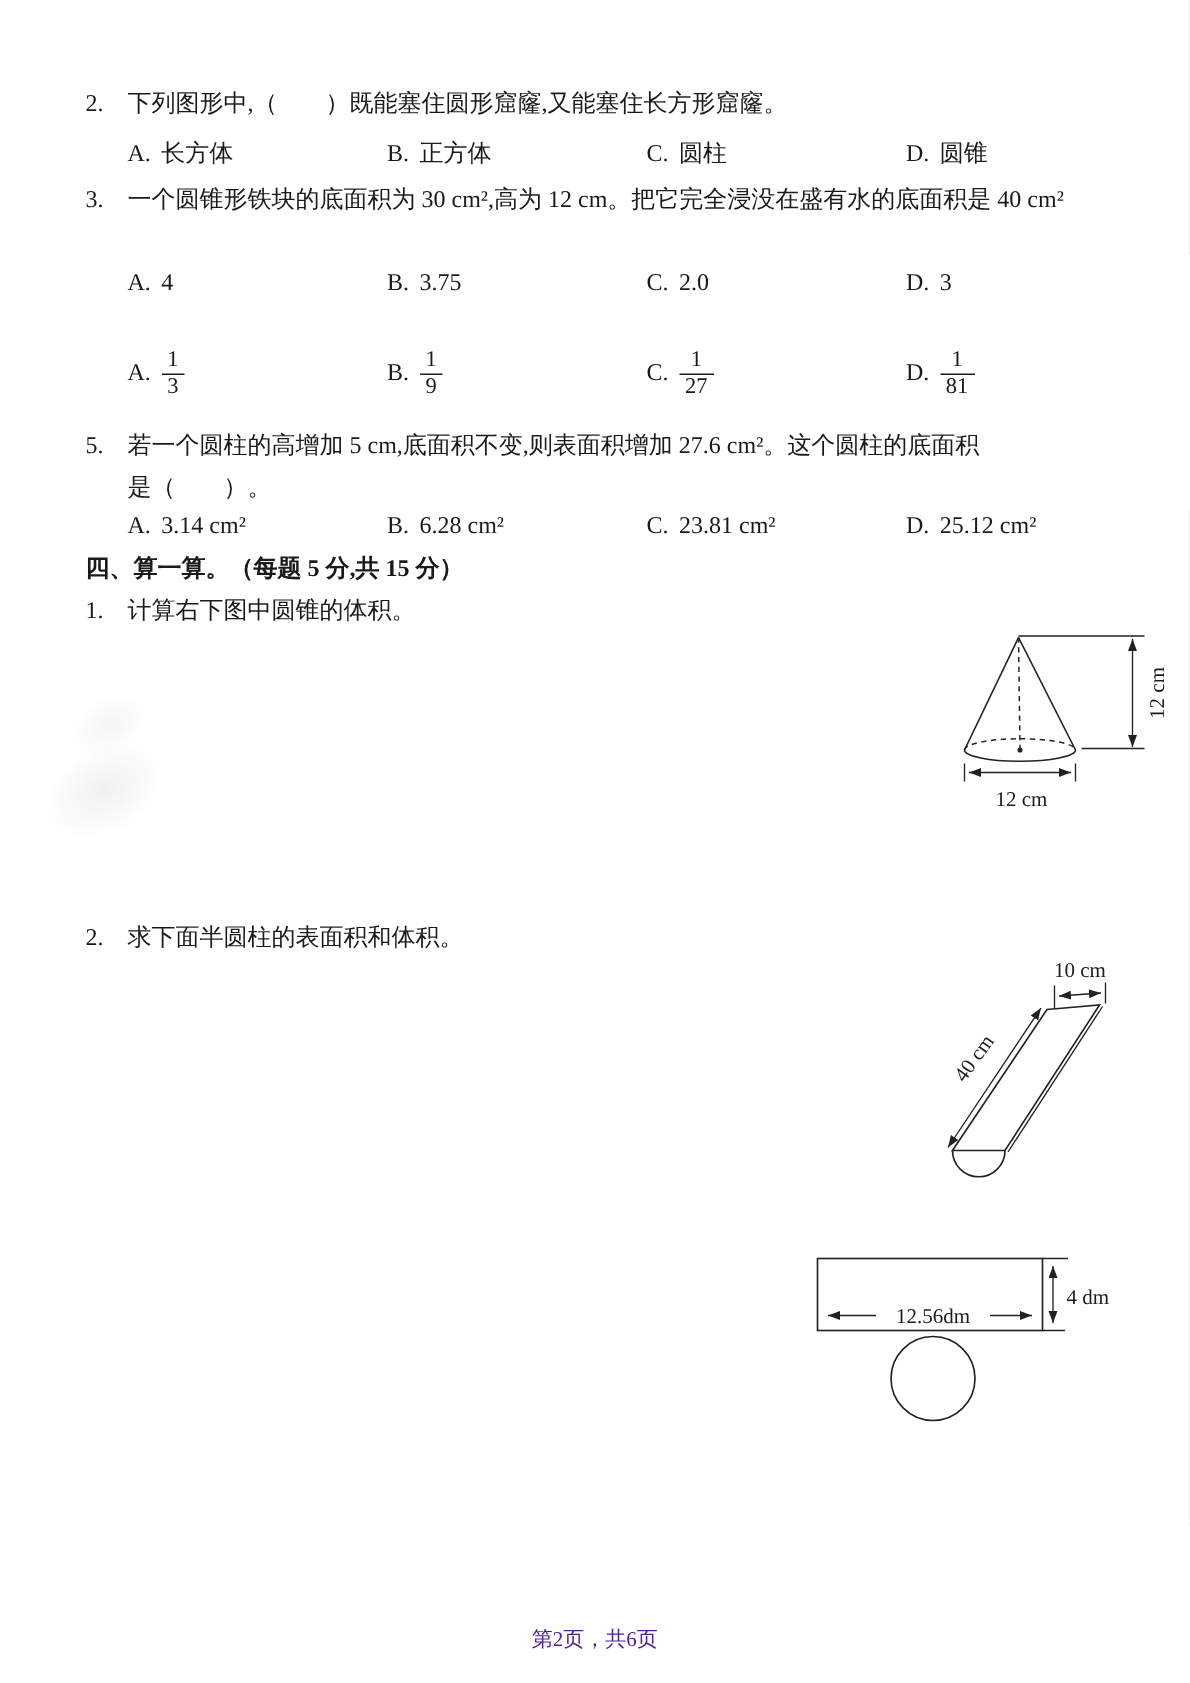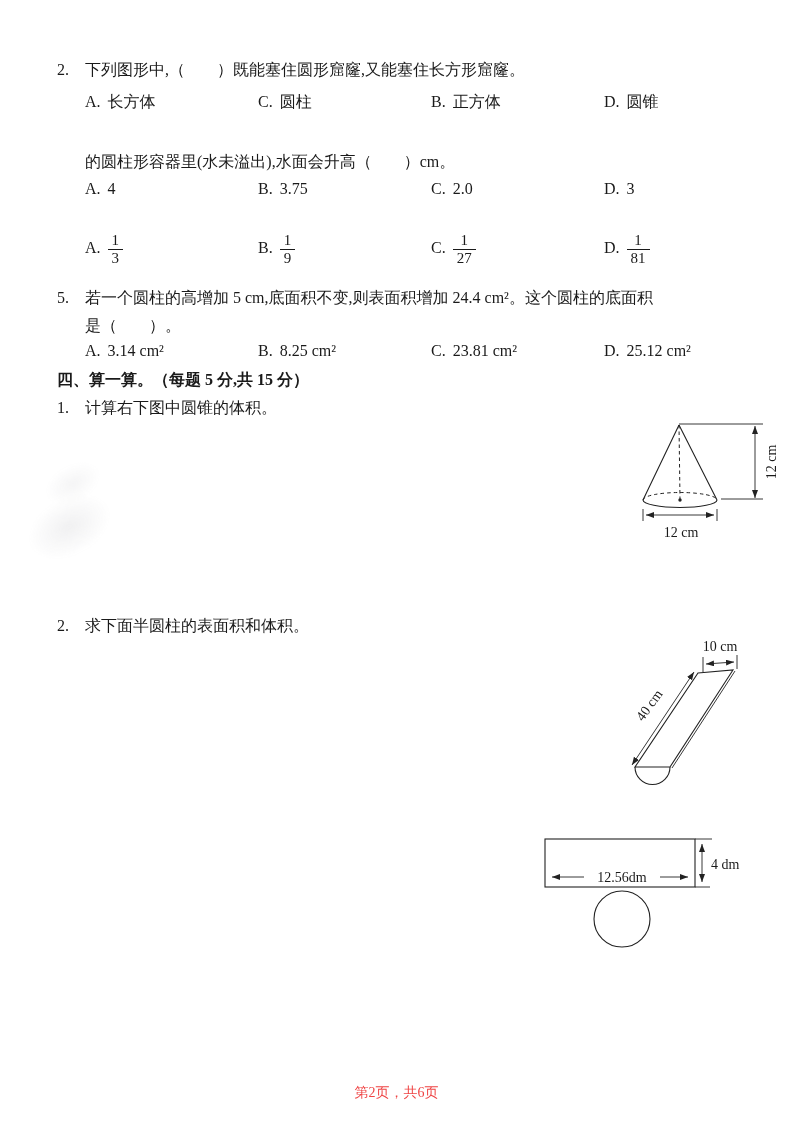--- a/index.html
+++ b/index.html
@@ -31,21 +31,21 @@
   .sec-title { font-weight:bold; }
   .sec-note  { font-weight:bold; }
   .diagram { position:absolute; }
   .diagram svg { display:block; }
   .dline { stroke:#222; stroke-width:1.1; fill:none; }
   .dthin { stroke:#222; stroke-width:0.9; fill:none; }
   .ddash { stroke:#222; stroke-width:1; fill:none; stroke-dasharray:3.5,3; }
   .dlabel { font-family:"Liberation Serif","DejaVu Serif",serif; font-size:14px; fill:#1a1a1a; }
   .footer {
     position:absolute; left:0; right:0; text-align:center;
-    font-size:14px; color:#ef4444;
+    font-size:14px; color:#4c1d95;
   }
   .smudge {
     position:absolute; left:6px; top:440px; width:130px; height:135px;
     background:
       radial-gradient(ellipse 45% 28% at 42% 62%, rgba(110,110,120,0.10), rgba(110,110,120,0) 75%),
       radial-gradient(ellipse 30% 18% at 60% 35%, rgba(110,110,120,0.07), rgba(110,110,120,0) 75%);
     transform:rotate(-28deg);
     filter:blur(1.5px);
   }
 </style>
@@ -54,51 +54,51 @@
 
 <div class="page">
 
   <div class="smudge"></div>
 
   <div class="qline" style="top:60px">
     <span class="qnum">2.</span><span>下列图形中,（　　）既能塞住圆形窟窿,又能塞住长方形窟窿。</span>
   </div>
   <div class="opts" style="top:92px">
     <span class="opt"><span class="ol">A.</span><span>长方体</span></span>
+    <span class="opt"><span class="ol">B.</span><span>正方体</span></span>
     <span class="opt"><span class="ol">C.</span><span>圆柱</span></span>
-    <span class="opt"><span class="ol">B.</span><span>正方体</span></span>
     <span class="opt"><span class="ol">D.</span><span>圆锥</span></span>
   </div>
 
-  <div class="qline cont" style="top:152px">
-    <span>的圆柱形容器里(水未溢出),水面会升高（　　）cm。</span>
+  <div class="qline" style="top:124px">
+    <span class="qnum">3.</span><span>一个圆锥形铁块的底面积为 30 cm²,高为 12 cm。把它完全浸没在盛有水的底面积是 40 cm²</span>
   </div>
   <div class="opts" style="top:180px">
     <span class="opt"><span class="ol">A.</span><span>4</span></span>
     <span class="opt"><span class="ol">B.</span><span>3.75</span></span>
     <span class="opt"><span class="ol">C.</span><span>2.0</span></span>
     <span class="opt"><span class="ol">D.</span><span>3</span></span>
   </div>
 
   <div class="opts" style="top:232px">
     <span class="opt"><span class="ol">A.</span><span class="frac"><span class="fn">1</span><span class="fd">3</span></span></span>
     <span class="opt"><span class="ol">B.</span><span class="frac"><span class="fn">1</span><span class="fd">9</span></span></span>
     <span class="opt"><span class="ol">C.</span><span class="frac"><span class="fn">1</span><span class="fd">27</span></span></span>
     <span class="opt"><span class="ol">D.</span><span class="frac"><span class="fn">1</span><span class="fd">81</span></span></span>
   </div>
 
   <div class="qline" style="top:288px">
-    <span class="qnum">5.</span><span>若一个圆柱的高增加 5 cm,底面积不变,则表面积增加 24.4 cm²。这个圆柱的底面积</span>
+    <span class="qnum">5.</span><span>若一个圆柱的高增加 5 cm,底面积不变,则表面积增加 27.6 cm²。这个圆柱的底面积</span>
   </div>
   <div class="qline cont" style="top:316px">
     <span>是（　　）。</span>
   </div>
   <div class="opts" style="top:342px">
     <span class="opt"><span class="ol">A.</span><span>3.14 cm²</span></span>
-    <span class="opt"><span class="ol">B.</span><span>8.25 cm²</span></span>
+    <span class="opt"><span class="ol">B.</span><span>6.28 cm²</span></span>
     <span class="opt"><span class="ol">C.</span><span>23.81 cm²</span></span>
     <span class="opt"><span class="ol">D.</span><span>25.12 cm²</span></span>
   </div>
 
   <div class="qline" style="top:370px">
     <span class="sec-title">四、算一算。</span><span class="sec-note">（每题 5 分,共 15 分）</span>
   </div>
 
   <div class="qline" style="top:398px">
     <span class="qnum">1.</span><span>计算右下图中圆锥的体积。</span>

